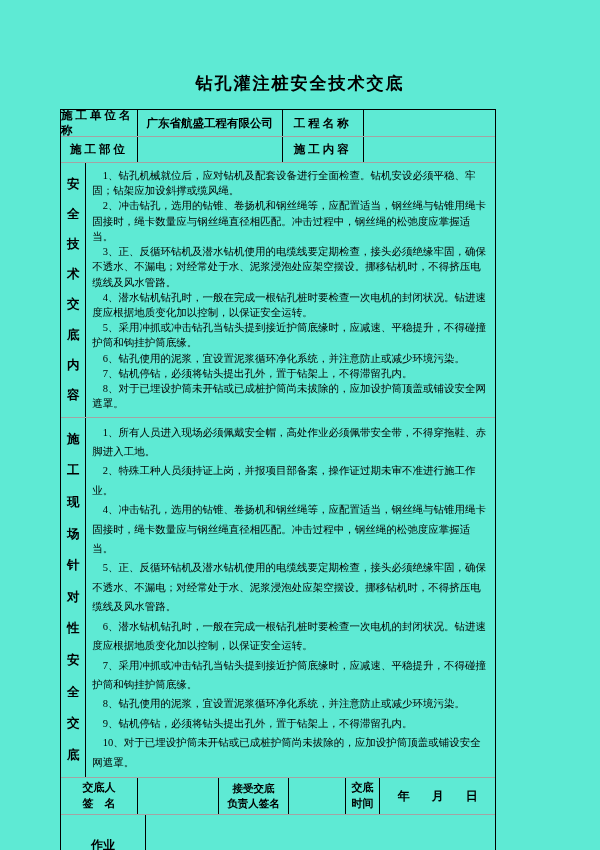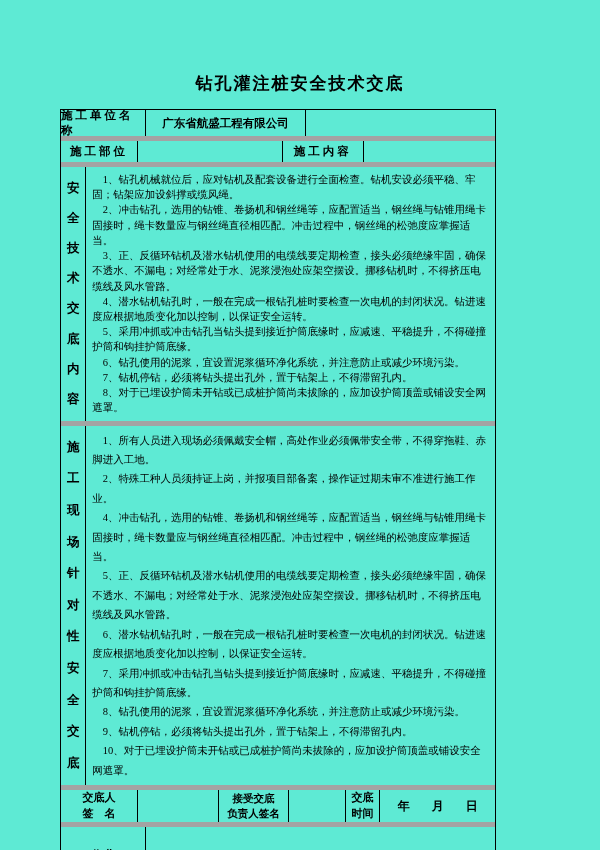--- a/index.html
+++ b/index.html
@@ -17,21 +17,21 @@
     text-align: center;
     font-size: 17px;
     font-weight: bold;
     letter-spacing: 2px;
   }
   .tbl {
     margin: 14px 0 0 60px;
     width: 436px;
     border: 1.5px solid #000;
   }
-  .row { display: flex; border-top: 5px solid #a3a3a3; }
+  .row { display: flex; border-top: 1px solid #a3a3a3; }
   .row:first-child { border-top: none; }
   .cell { border-right: 1px solid #000; }
   .cell:last-child { border-right: none; }
 
   
   .hdr-row { height: 26px; }
   .hdr-row .cell { display: flex; align-items: center; justify-content: center; }
   .lbl { font-weight: bold; font-size: 11.5px; letter-spacing: 3px; }
   .val { font-size: 11.5px; font-weight: bold; }
   .w1 { width: 85px; } .w2 { width: 160px; } .w3 { width: 90px; } .w4 { width: 145px; }
@@ -91,20 +91,21 @@
 
 <div class="page">
 
   <div class="doc-title">钻孔灌注桩安全技术交底</div>
 
   <div class="tbl">
 
     <div class="row hdr-row">
       <div class="cell w1 lbl">施工单位名称</div>
       <div class="cell w2 val">广东省航盛工程有限公司</div>
+      <div class="cell w3 lbl">工程名称</div>
       <div class="cell w4 val"></div>
     </div>
 
     <div class="row hdr-row">
       <div class="cell w1 lbl">施工部位</div>
       <div class="cell w2 val"></div>
       <div class="cell w3 lbl">施工内容</div>
       <div class="cell w4 val"></div>
     </div>
 

